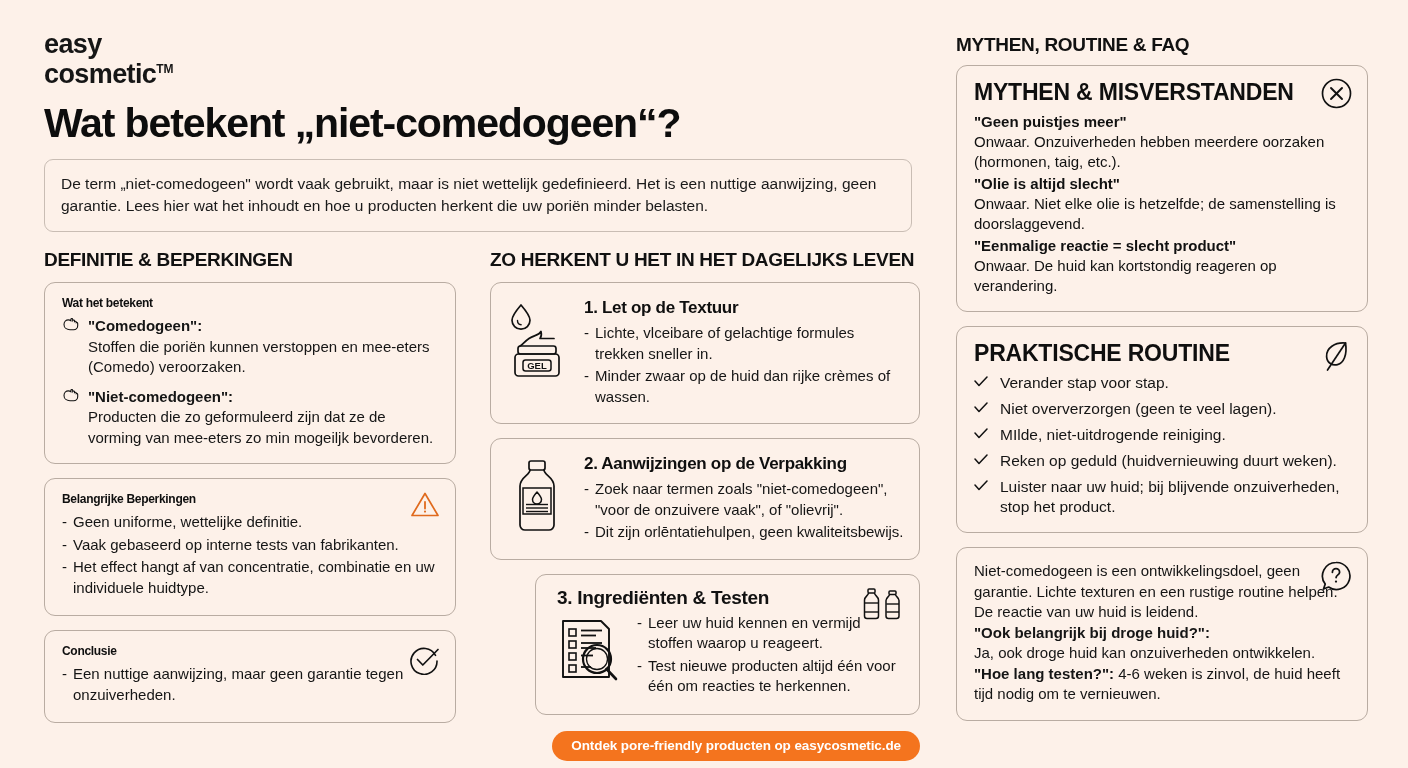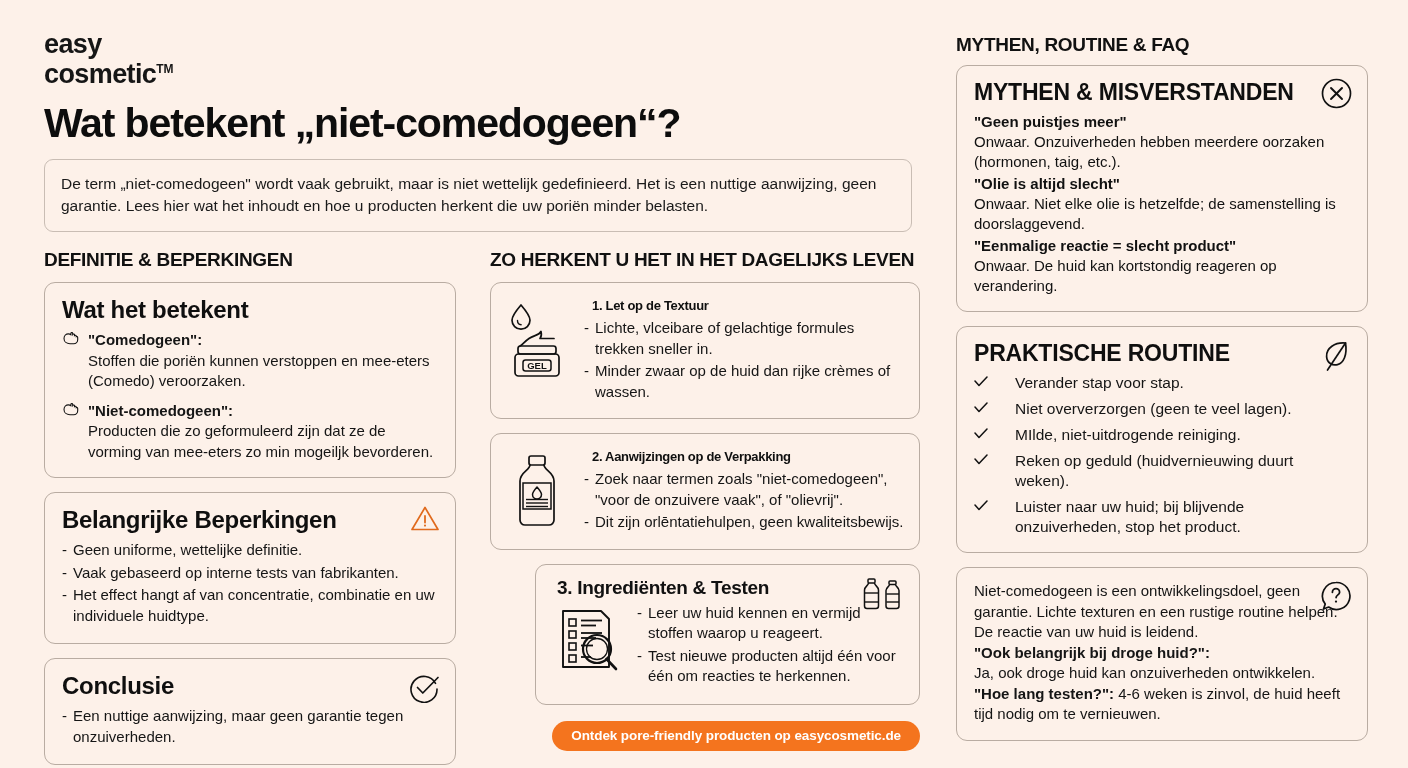--- a/index.html
+++ b/index.html
@@ -35,51 +35,51 @@
     color:#111;margin:0 0 11px 0;text-transform:uppercase;
   }
   .coltitle.right{margin-bottom:9px;}
 
   .card{
     border:1px solid #b9aca2;border-radius:11px;background:#fdf1e9;
     box-sizing:border-box;position:relative;
     padding:13px 17px 15px 17px;margin-bottom:14px;
   }
   .card h3{
-    margin:0 0 6px 0;font-size:24px;font-weight:bold;letter-spacing:-0.3px;color:#0f0f0f;
+    margin:0 0 6px 0;font-size:12px;font-weight:bold;letter-spacing:-0.3px;color:#0f0f0f;
   }
   .card h3.caps{font-size:23px;text-transform:uppercase;letter-spacing:-0.2px;}
   .card p,.card li{font-size:15px;line-height:20.5px;color:#151515;margin:0;}
 
   
   .deflist{list-style:none;margin:0;padding:0;}
   .deflist li{display:flex;gap:7px;margin-bottom:9px;}
   .deflist li:last-child{margin-bottom:0;}
   .hand{flex:0 0 auto;width:19px;padding-top:1px;}
   .deflist .term{font-weight:bold;display:block;}
   .deflist .desc{display:block;}
 
   
   .dashlist{list-style:none;margin:0;padding:0;}
   .dashlist li{display:flex;gap:6px;margin-bottom:2px;}
   .dashlist li .dash{flex:0 0 auto;}
   .dashlist li .txt{flex:1 1 auto;}
 
   
   .checklist{list-style:none;margin:6px 0 0 0;padding:0;}
-  .checklist li{display:flex;gap:26px;margin-bottom:6px;align-items:flex-start;}
+  .checklist li{display:flex;gap:11px;margin-bottom:6px;align-items:flex-start;}
   .checklist li:last-child{margin-bottom:0;}
   .checklist .ck{flex:0 0 auto;width:15px;padding-top:3px;}
   .checklist .txt{flex:1 1 auto;font-size:15.5px;line-height:20px;}
 
   
   .step{display:flex;gap:14px;align-items:flex-start;}
   .step .sicon{flex:0 0 auto;width:66px;display:flex;align-items:center;justify-content:center;padding-top:6px;}
   .step .sbody{flex:1 1 auto;}
-  .step h3{margin:3px 0 5px 8px;font-size:13px;}
+  .step h3{margin:3px 0 5px 0;font-size:17px;}
   .card.step-card{padding:12px 15px 14px 13px;}
 
   .card.step3{padding-top:12px;margin-left:45px;}
   .step3-head{font-size:19px;font-weight:bold;margin:0 0 0 4px;letter-spacing:-0.3px;}
   .step3-row{display:flex;gap:12px;align-items:flex-start;margin-top:4px;}
   .step3-row .sicon{flex:0 0 auto;width:72px;padding-top:2px;}
 
   .corner-icon{position:absolute;top:12px;right:15px;}
 
   

